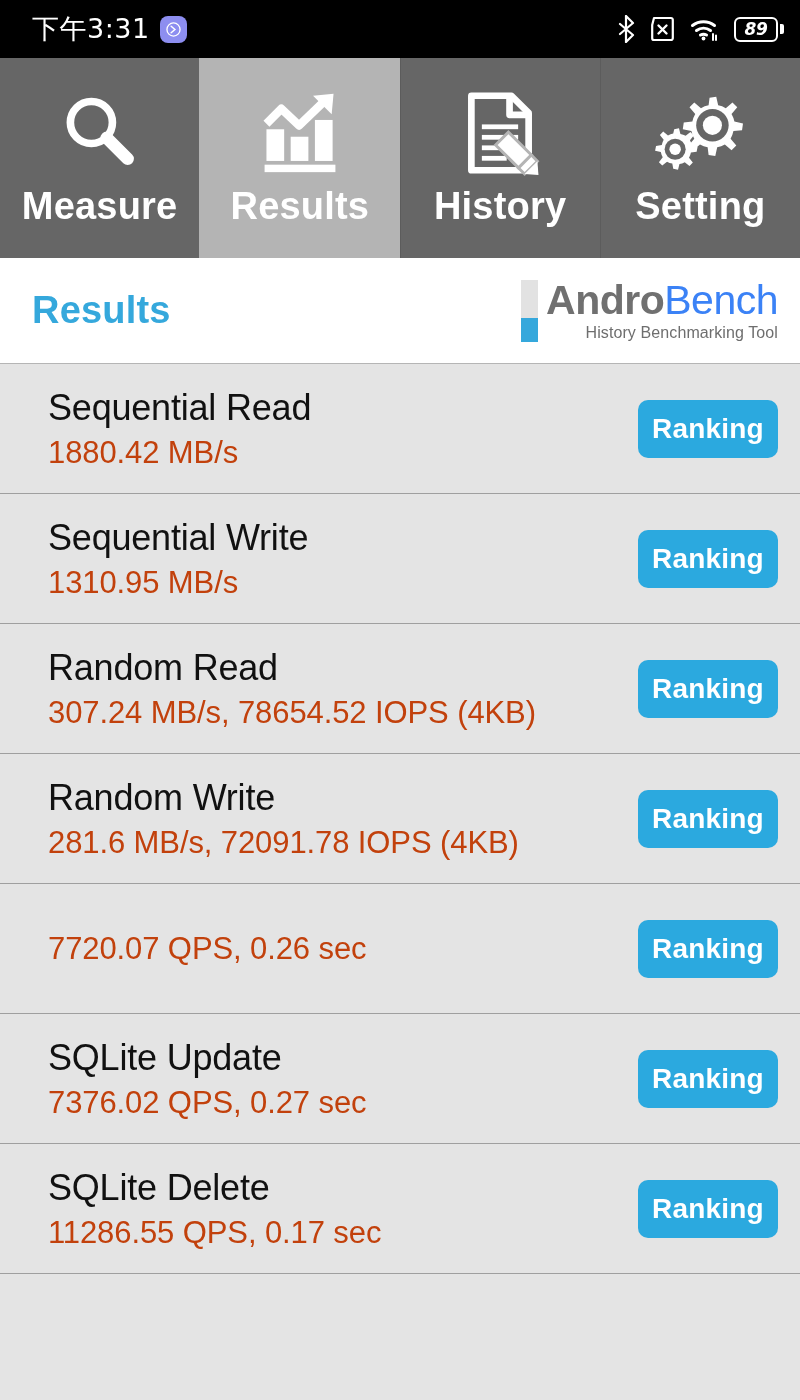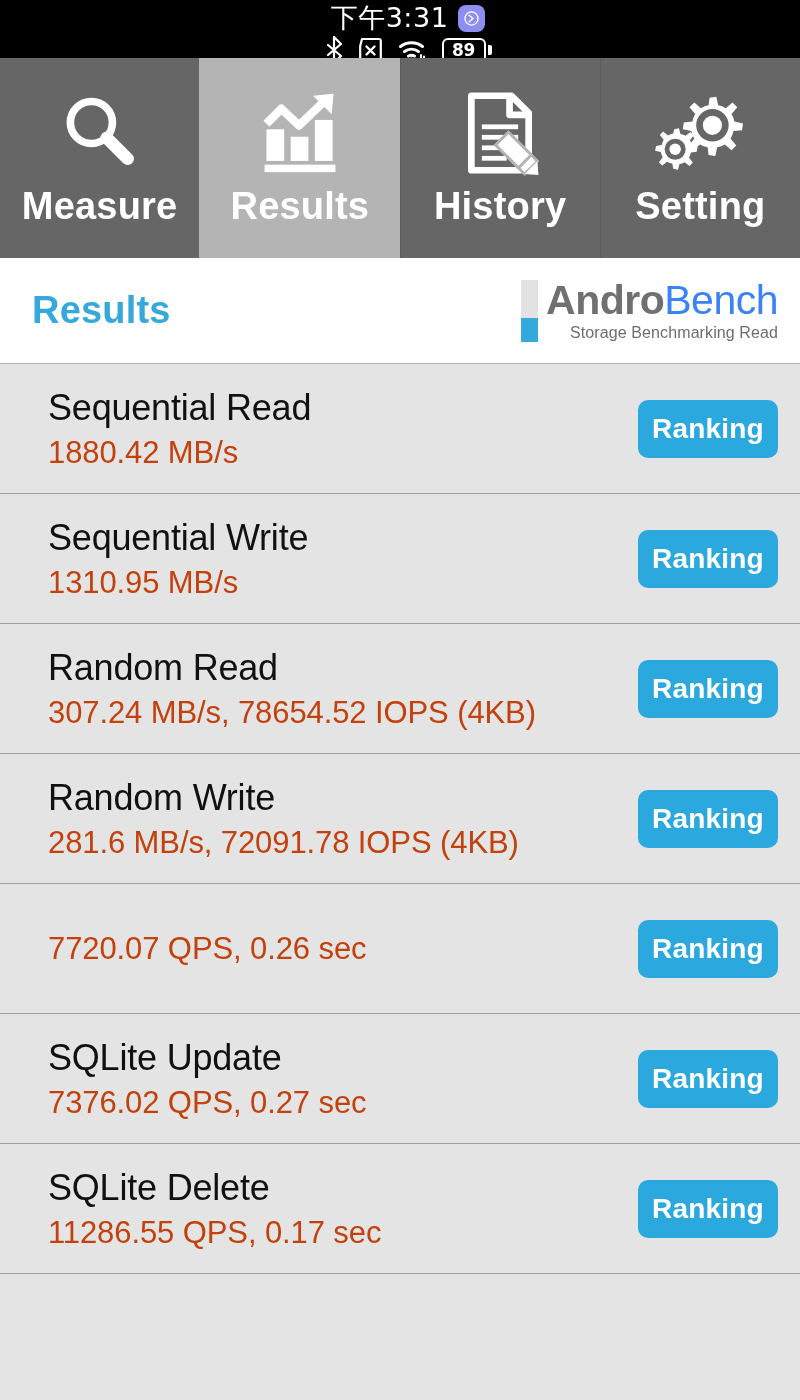--- a/index.html
+++ b/index.html
@@ -8,30 +8,29 @@
     background:#E4E4E4;
     font-family:"Liberation Sans", sans-serif;
     overflow:hidden;
   }
 
   
   .statusbar{
     height:58px; background:#000; color:#fff;
     display:flex; align-items:center; justify-content:space-between;
     padding:0 16px 0 32px;
-    flex-direction:column;
   }
   .sb-left{ display:flex; align-items:center; gap:10px; }
   .sb-time{ font-size:27px; letter-spacing:.5px; font-family:"DejaVu Sans", sans-serif; }
   .sb-badge{
     width:27px; height:27px; border-radius:8px; background:#8d8ef0;
     display:flex; align-items:center; justify-content:center;
     color:#fff; font-size:17px; line-height:1;
   }
-  .sb-right{ display:flex; align-items:center; gap:14px; }
+  .sb-right{ display:flex; align-items:center; gap:14px;font-style:italic; }
   .icon-bt{ width:18px; height:28px; }
   .icon-sim{ width:27px; height:26px; }
   .icon-wifi{ width:30px; height:26px; }
   .icon-batt{ display:flex; align-items:center; }
   .batt-body{
     width:44px; height:25px; border:2.5px solid #fff; border-radius:6px;
     display:flex; align-items:center; justify-content:center;
   }
   .batt-num{ font-size:17px; font-weight:bold; color:#fff; letter-spacing:-.3px;
              font-family:"DejaVu Sans", sans-serif; }
@@ -198,21 +197,21 @@
 
 <div class="titleband">
   <span class="page-title">Results</span>
   <div class="logo">
     <span class="logo-bar">
       <span class="logo-bar-top"></span>
       <span class="logo-bar-bot"></span>
     </span>
     <span class="logo-text">
       <span class="logo-word"><span class="logo-andro">Andro</span><span class="logo-bench">Bench</span></span>
-      <span class="logo-tag">Storage Benchmarking Read</span>
+      <span class="logo-tag">History Benchmarking Tool</span>
     </span>
   </div>
 </div>
 
 <div class="list">
 
   <div class="row">
     <div class="row-texts">
       <span class="row-name">Sequential Read</span>
       <span class="row-value">1880.42 MB/s</span>

